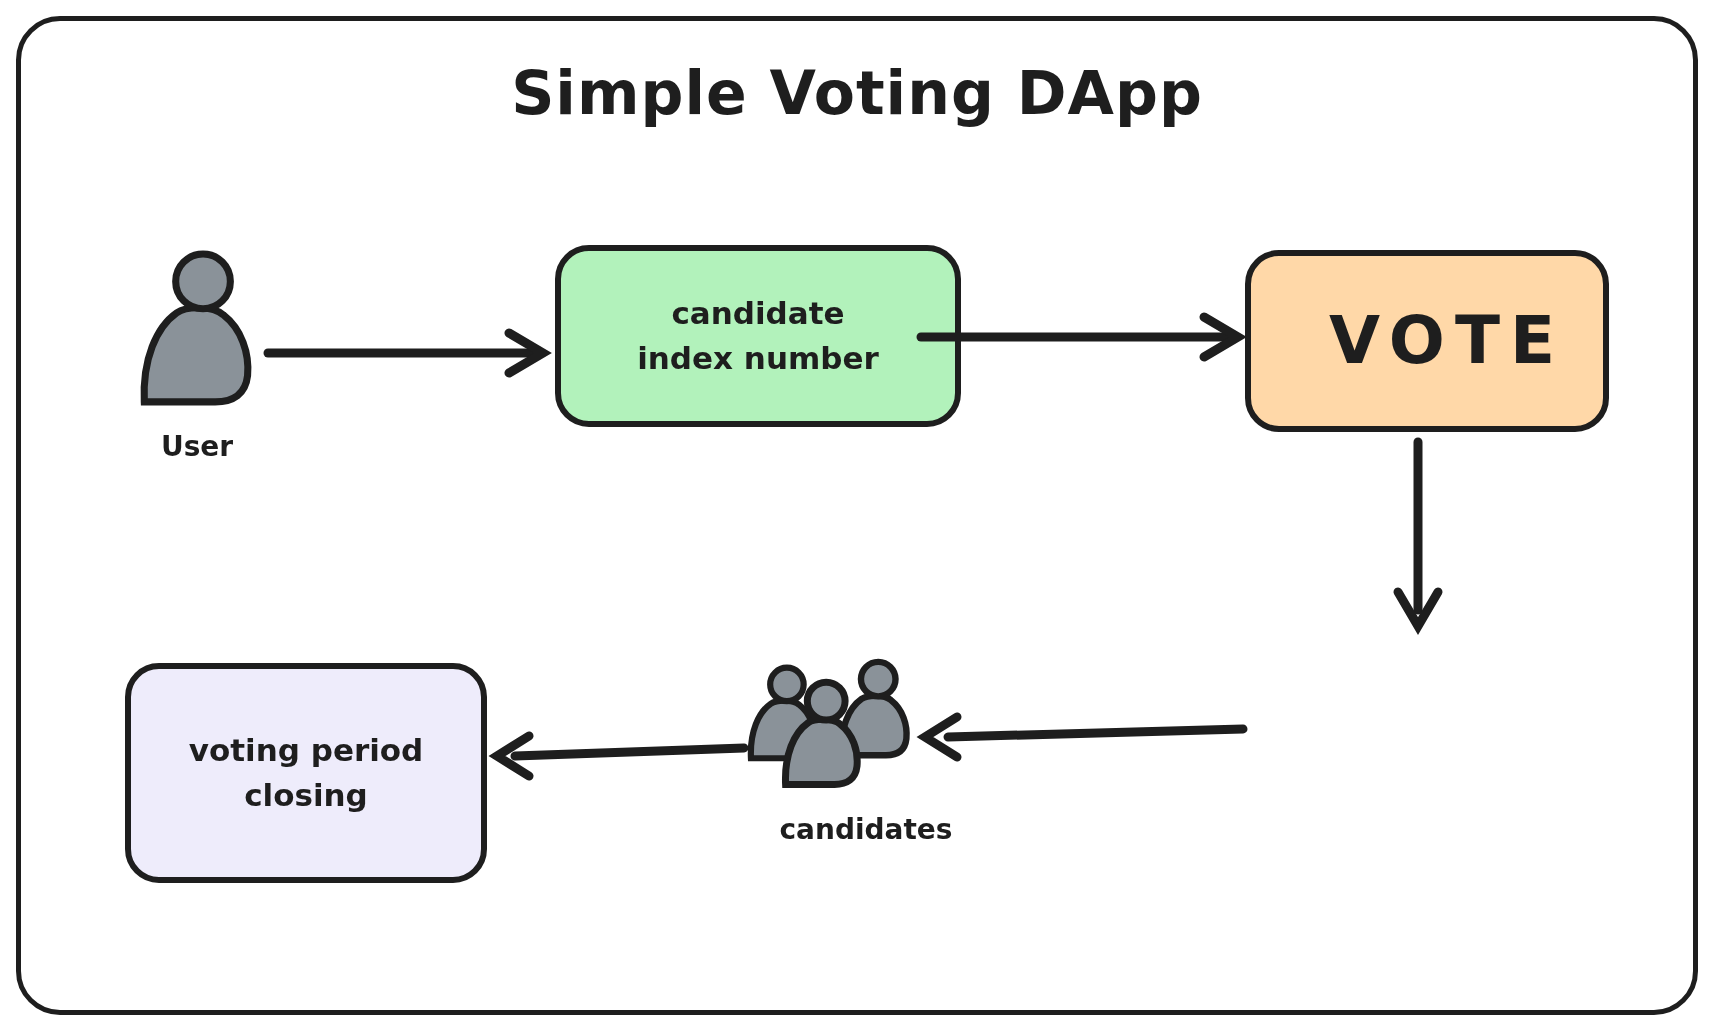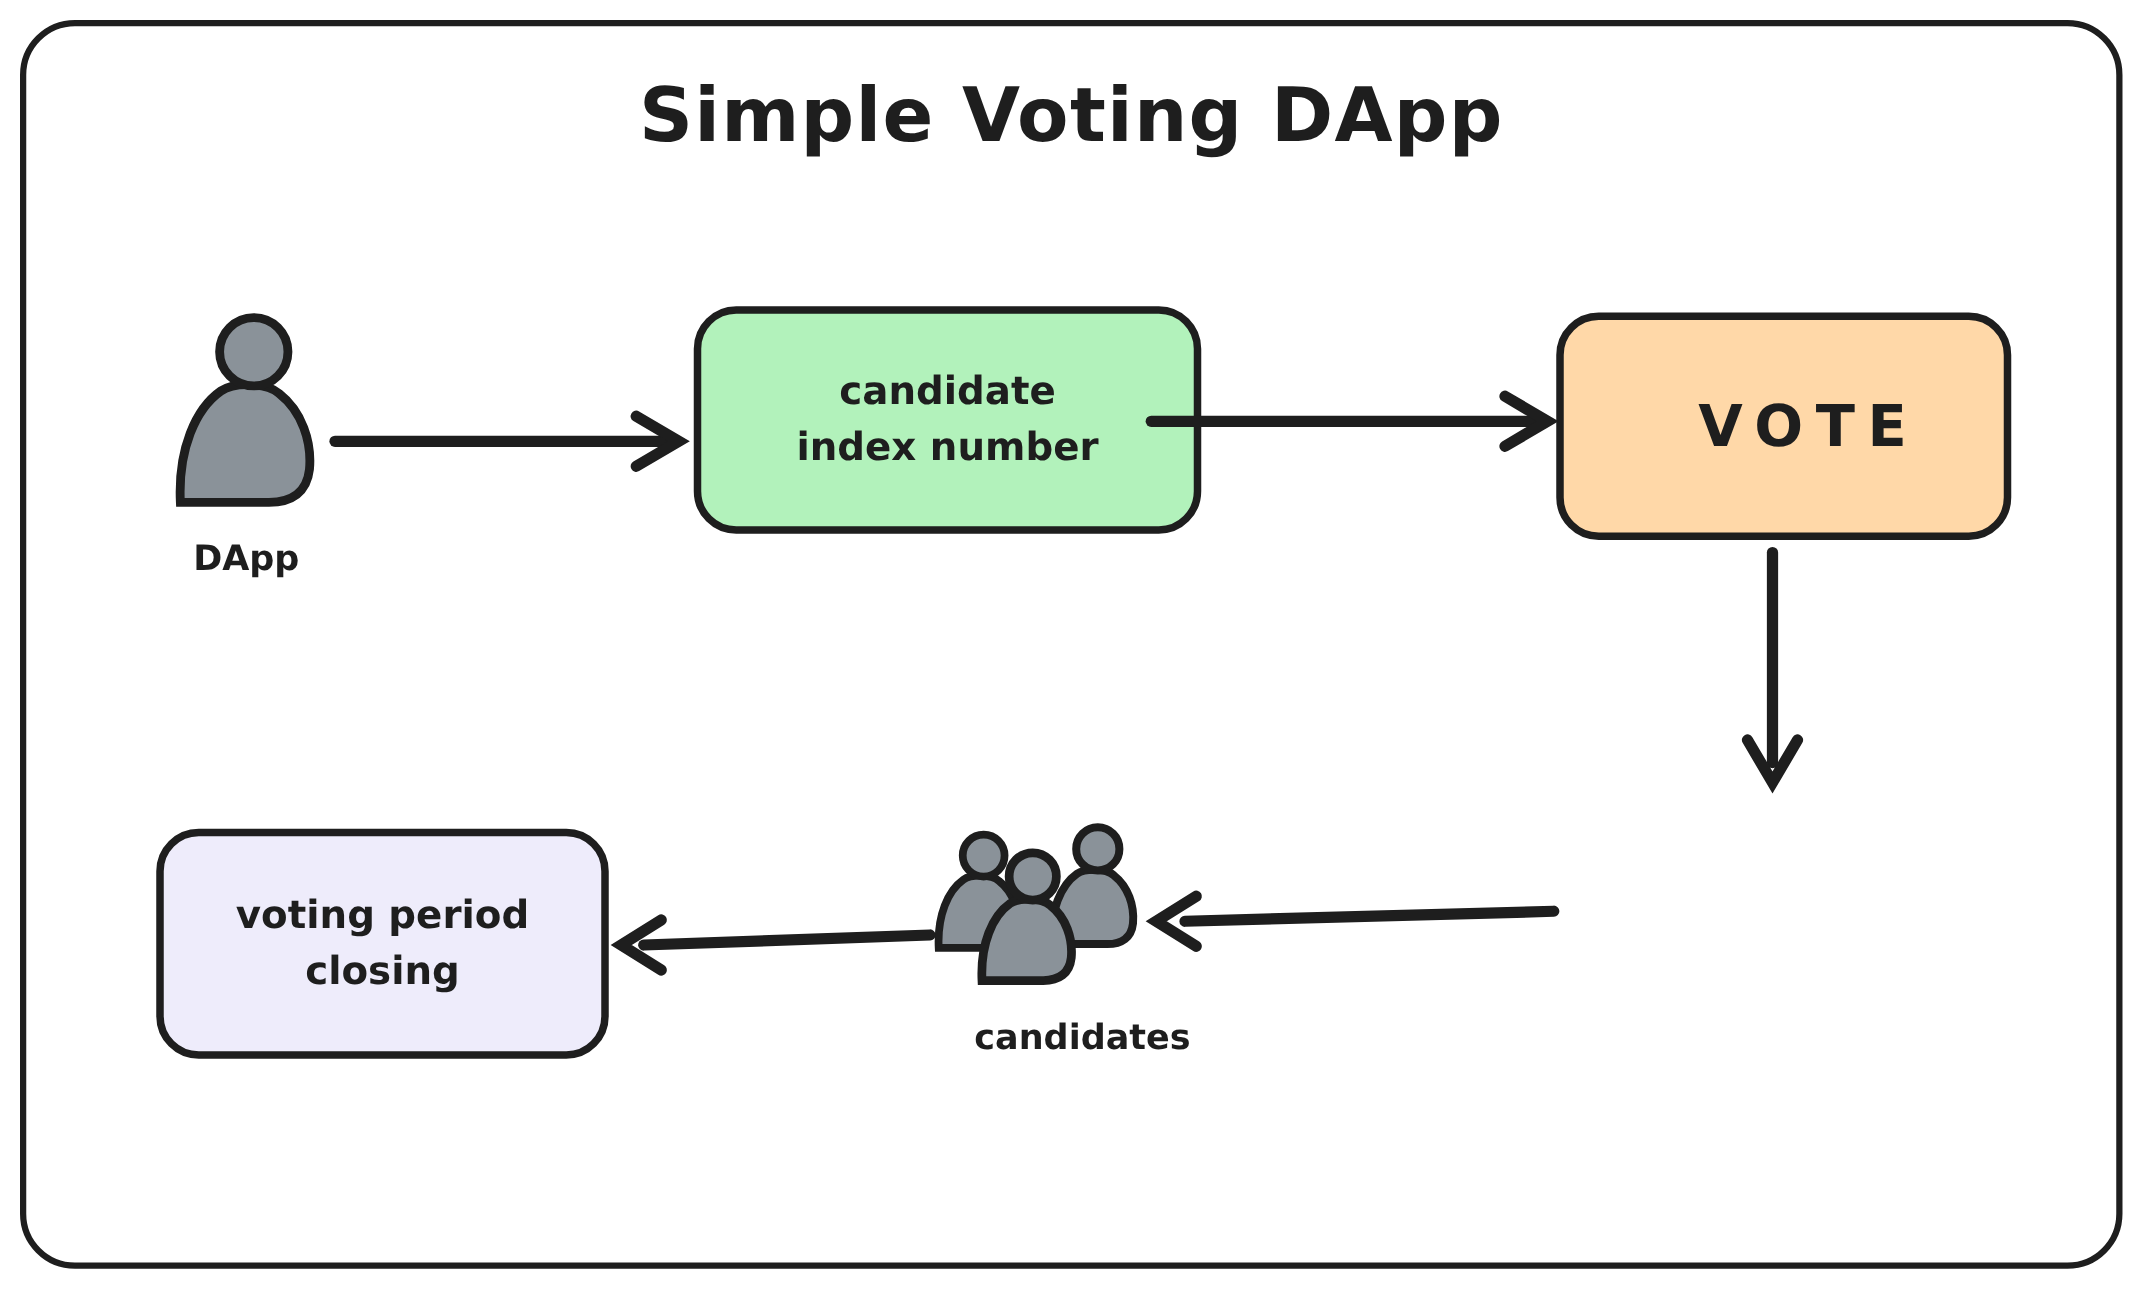--- a/index.html
+++ b/index.html
@@ -44,23 +44,23 @@
   .node-label {
     white-space: pre-line;
     font-size: 31px;
     font-weight: 600;
     line-height: 1.45;
     color: var(--stroke, #1e1e1e);
   }
   .node.green    { left: 555px;  top: 245px; width: 406px; height: 182px; background: var(--green, #b2f2bb); }
   .node.orange   { left: 1245px; top: 250px; width: 364px; height: 182px; background: var(--orange, #ffd8a8); }
   .node.blue     { left: 1250px; top: 633px; width: 360px; height: 182px; background: var(--blue, #a5d8ff); }
-  .node.lavender { left: 125px;  top: 663px; width: 362px; height: 184px; background: var(--lavender, #eeecfb); }
+  .node.lavender { left: 125px;  top: 663px; width: 362px; height: 220px; background: var(--lavender, #eeecfb); }
   .node.orange .node-label {
-    font-size: 46px;
+    font-size: 66px;
     letter-spacing: 10px;
     font-weight: 600;
     margin-left: 40px;
   }
   .actor-label {
     position: absolute;
     text-align: center;
     font-size: 28px;
     font-weight: 600;
     color: var(--stroke, #1e1e1e);
@@ -92,21 +92,21 @@
 <div id="canvas">
 
   <div class="frame"></div>
 
   <div class="title">Simple Voting DApp</div>
 
   <svg class="icon-user" viewBox="0 0 128 160">
     <path class="person-body" stroke-width="7" d="M 8 152 C 6 110, 20 78, 40 64 C 50 57, 76 57, 86 66 C 104 80, 112 104, 110 126 C 108 144, 96 152, 78 152 Z"></path>
     <circle class="person-head" stroke-width="7" cx="66" cy="33" r="27"></circle>
   </svg>
-  <div class="actor-label user">DApp</div>
+  <div class="actor-label user">User</div>
 
   <div class="node green">
     <div class="node-label">candidate
 index number</div>
   </div>
 
   <div class="node orange">
     <div class="node-label">VOTE</div>
   </div>
 

